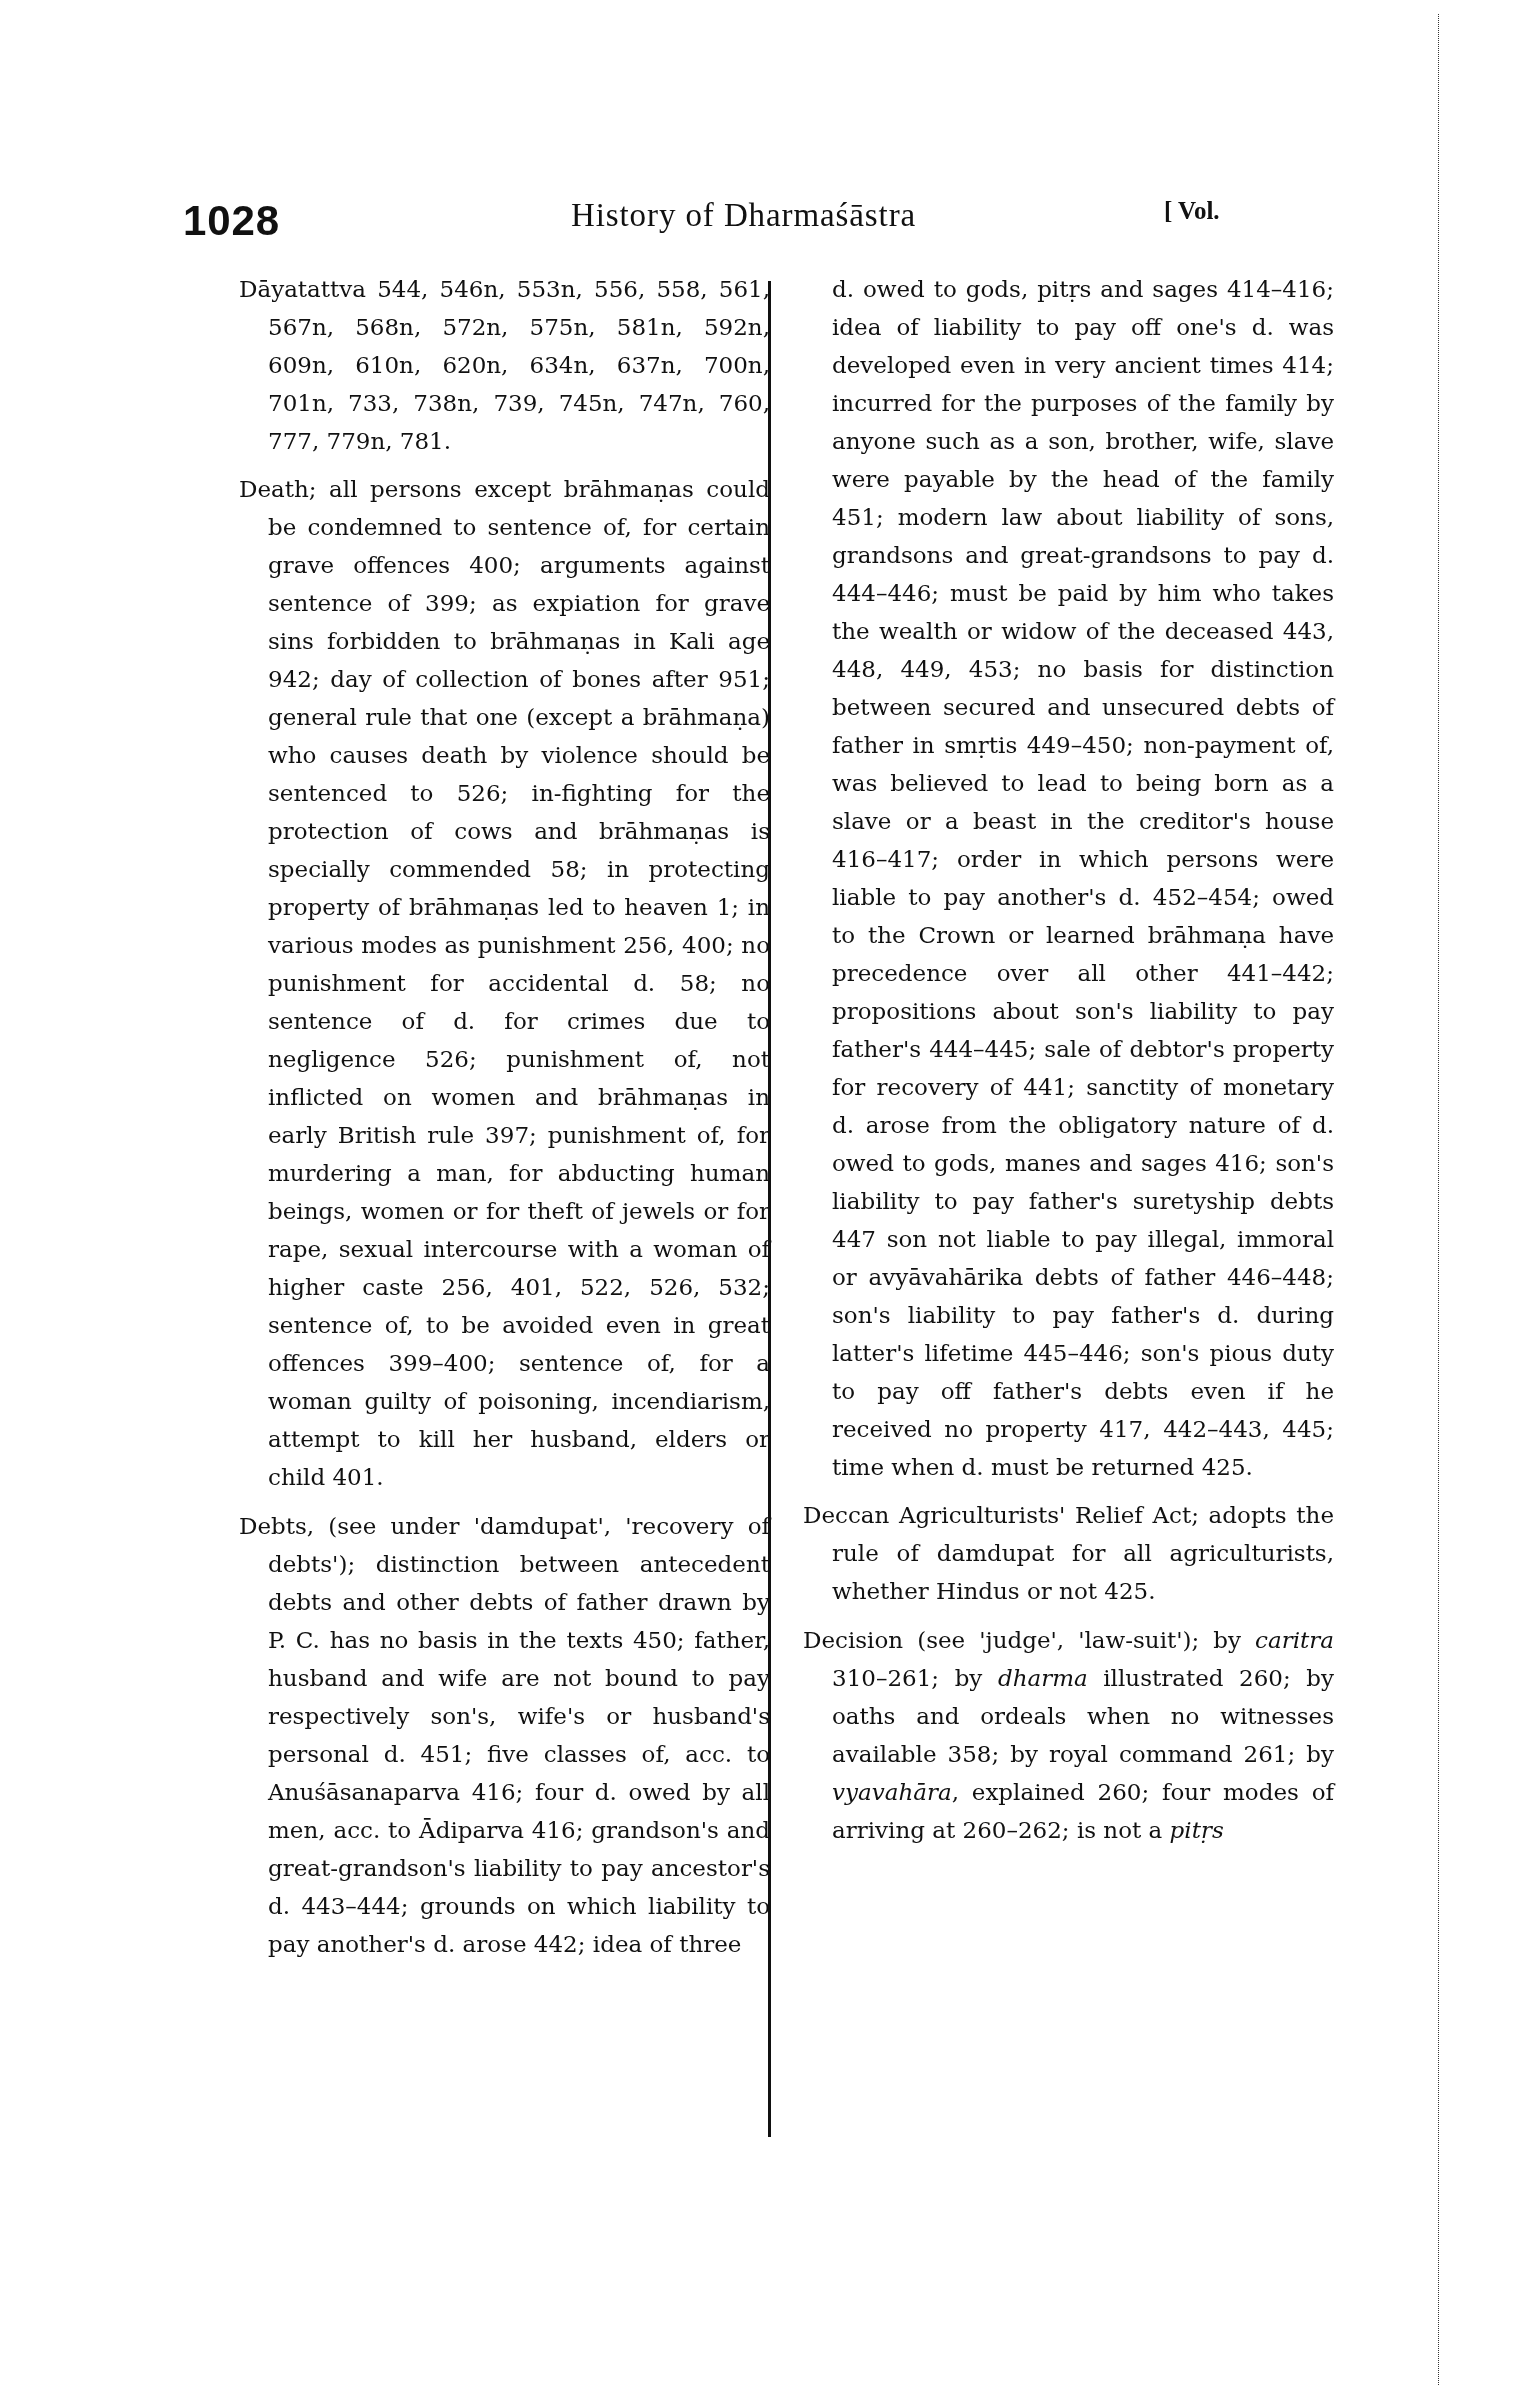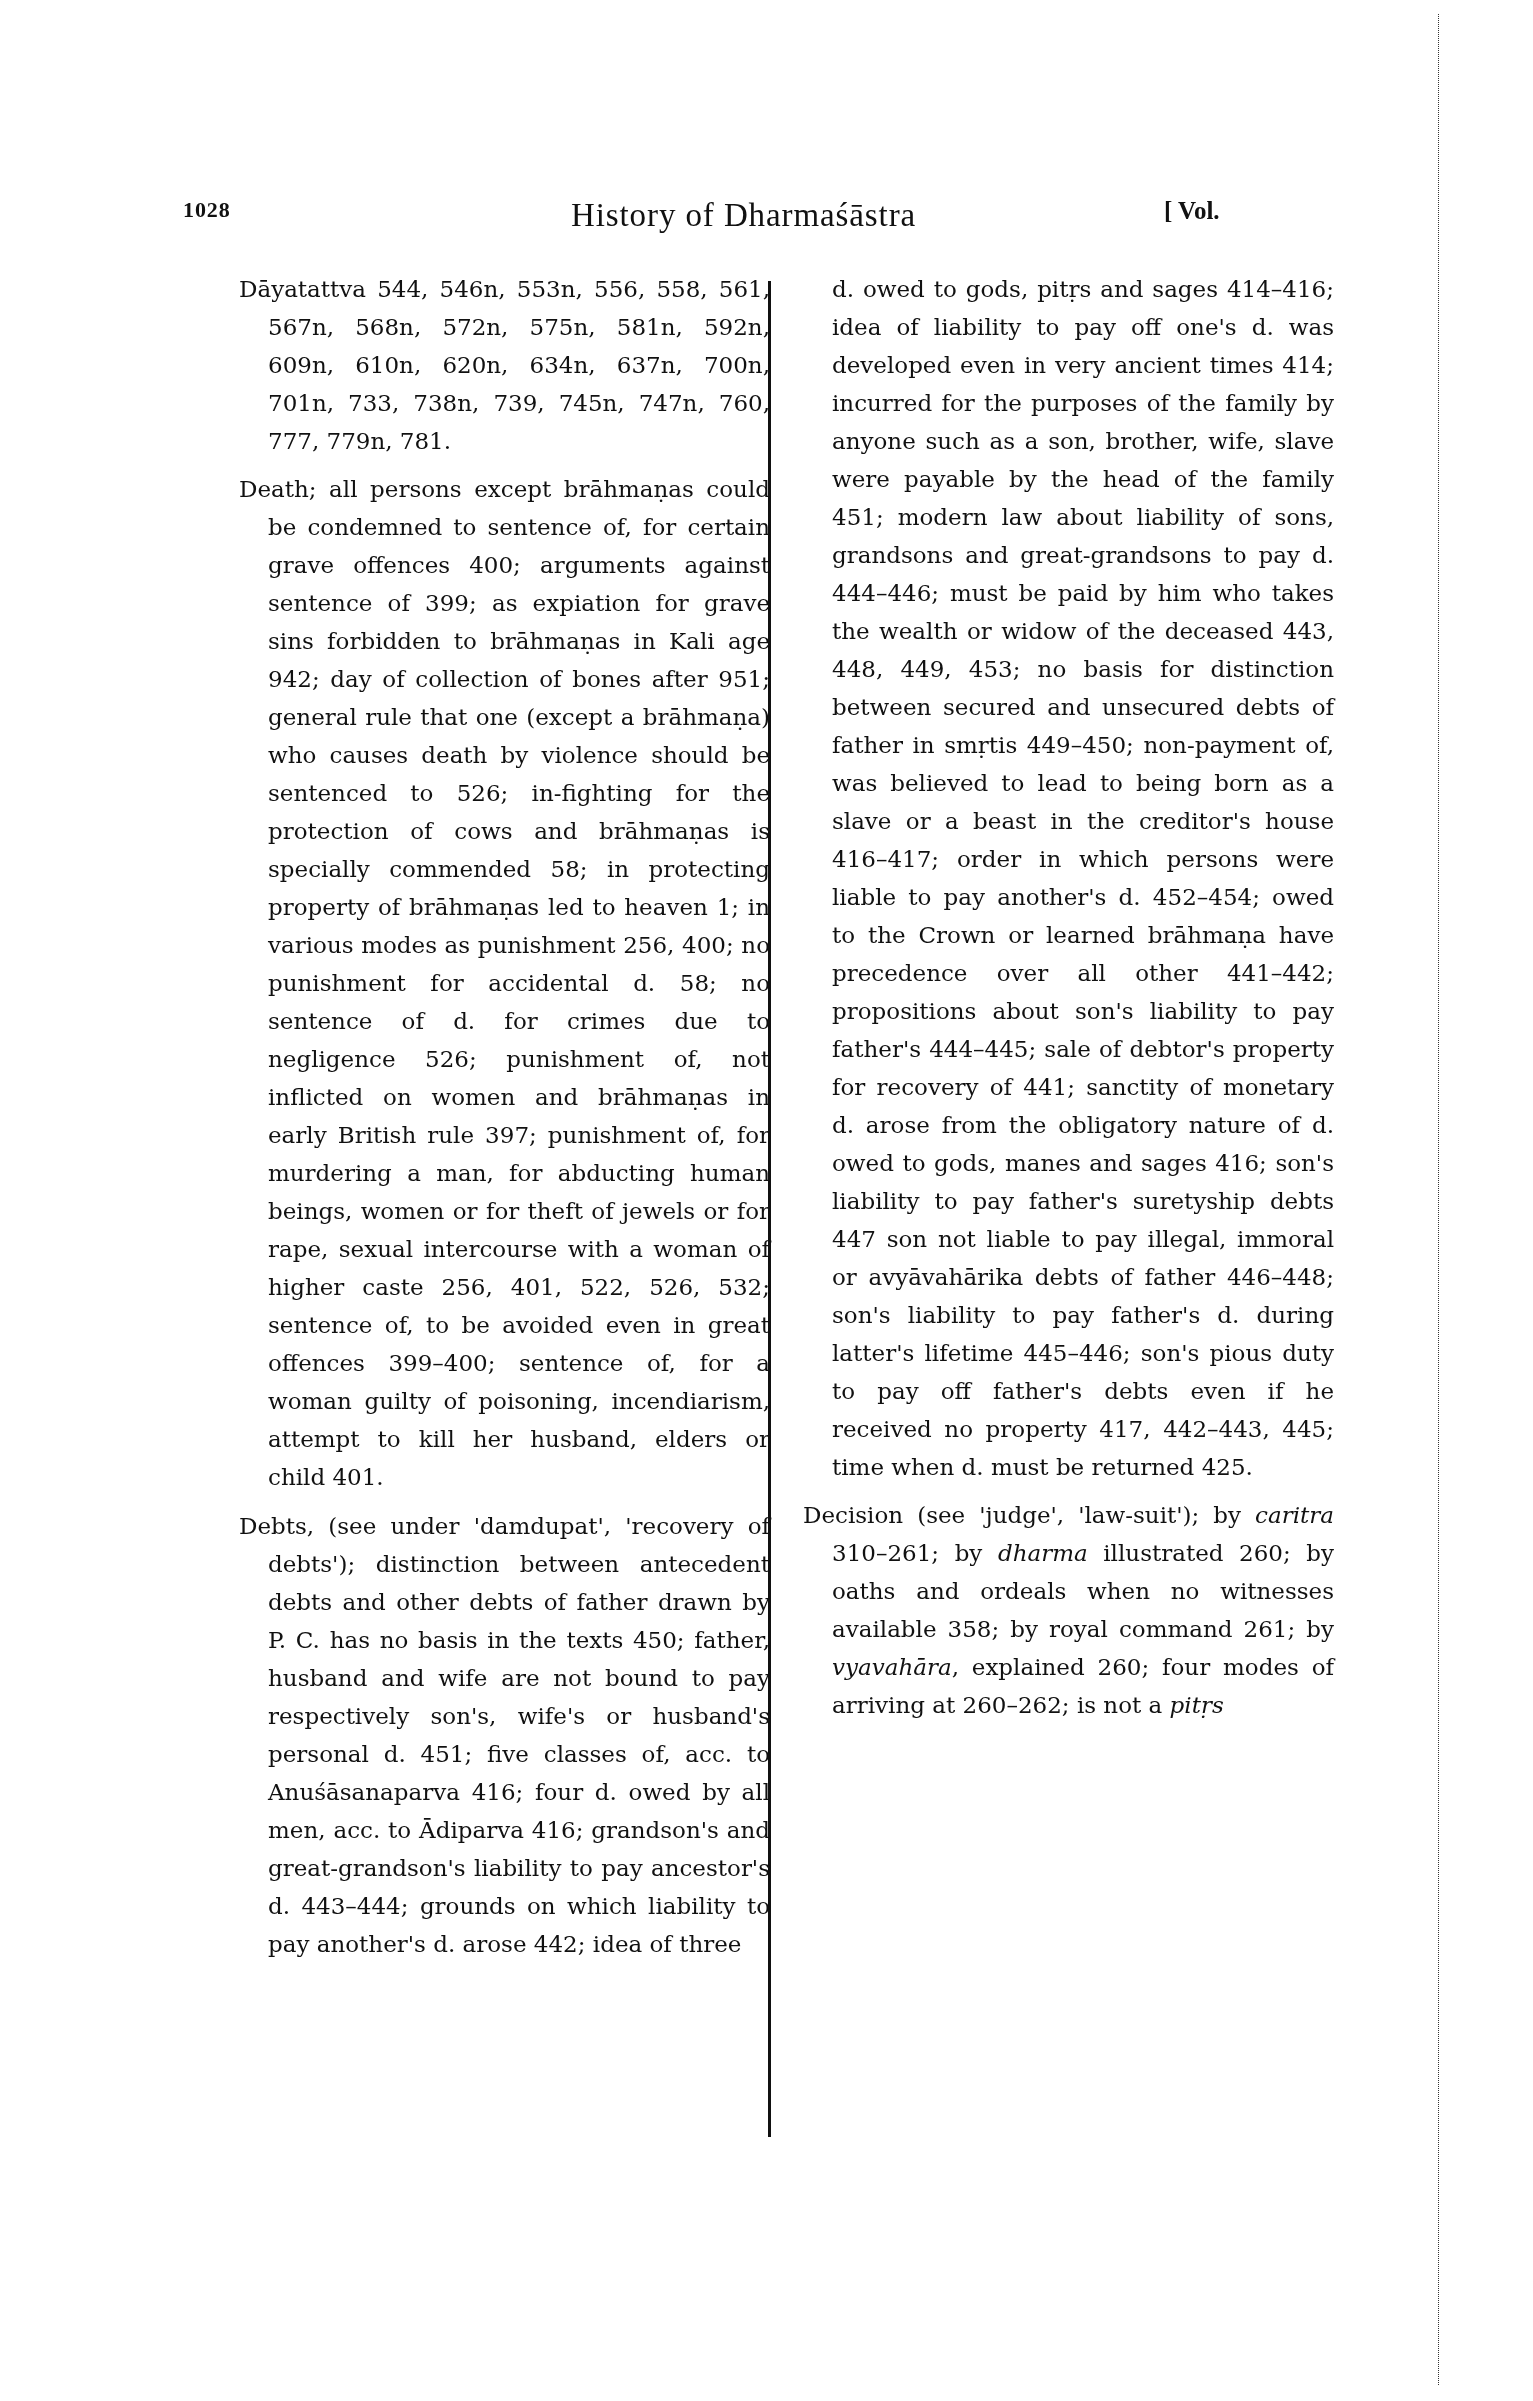--- a/index.html
+++ b/index.html
@@ -9,21 +9,21 @@
       color: #111111;
     }
     .page { position: absolute; left: 0; top: 0; width: 1533px; height: 2401px; }
     .scan-edge {
       position: absolute; left: 1438px; top: 14px; width: 0; height: 2371px;
       border-left: 1.7px dotted #333333;
     }
     .header { position: absolute; top: 197px; left: 0; width: 1533px; height: 52px; }
     .page-number {
       position: absolute; left: 183px; top: 0;
-      font-family: Liberation Serif, serif; font-size: 22px; font-weight: bold; letter-spacing: 0.9px;
+      font-family: Liberation Sans, sans-serif; font-size: 42px; font-weight: bold; letter-spacing: 0.9px;
     }
     .running-title {
       position: absolute; left: 571px; top: 0;
       font-family: "Liberation Serif", serif; font-size: 33px; letter-spacing: 0.9px;
     }
     .vol-mark {
       position: absolute; left: 1164px; top: 0;
       font-family: "Liberation Serif", serif; font-size: 25px; font-weight: bold;
     }
     .column {
@@ -71,19 +71,23 @@
     </p>
   </div>
 
   <div class="divider"></div>
 
   <div class="column col-right">
     <p class="entry continuation">
       <span>d. owed to gods, pitṛs and sages 414–416; idea of liability to pay off one's d. was developed even in very ancient times 414; incurred for the purposes of the family by anyone such as a son, brother, wife, slave were payable by the head of the family 451; modern law about liability of sons, grandsons and great-grandsons to pay d. 444–446; must be paid by him who takes the wealth or widow of the deceased 443, 448, 449, 453; no basis for distinction between secured and unsecured debts of father in smṛtis 449–450; non-payment of, was believed to lead to being born as a slave or a beast in the creditor's house 416–417; order in which persons were liable to pay another's d. 452–454; owed to the Crown or learned brāhmaṇa have precedence over all other 441–442; propositions about son's liability to pay father's 444–445; sale of debtor's property for recovery of 441; sanctity of monetary d. arose from the obligatory nature of d. owed to gods, manes and sages 416; son's liability to pay father's suretyship debts 447 son not liable to pay illegal, immoral or avyāvahārika debts of father 446–448; son's liability to pay father's d. during latter's lifetime 445–446; son's pious duty to pay off father's debts even if he received no property 417, 442–443, 445; time when d. must be returned 425.</span>
     </p>
     <p class="entry">
+      <span class="headword">Deccan Agriculturists' Relief Act;</span>
+      <span>adopts the rule of damdupat for all agriculturists, whether Hindus or not 425.</span>
+    </p>
+    <p class="entry">
       <span class="headword">Decision</span>
       <span>(see 'judge', 'law-suit'); by </span><i>caritra</i><span> 310–261; by </span><i>dharma</i><span> illustrated 260; by oaths and ordeals when no witnesses available 358; by royal command 261; by </span><i>vyavahāra</i><span>, explained 260; four modes of arriving at 260–262; is not a </span><i>pitṛs</i>
     </p>
   </div>
 
 </div>
 
 
 </body></html>

